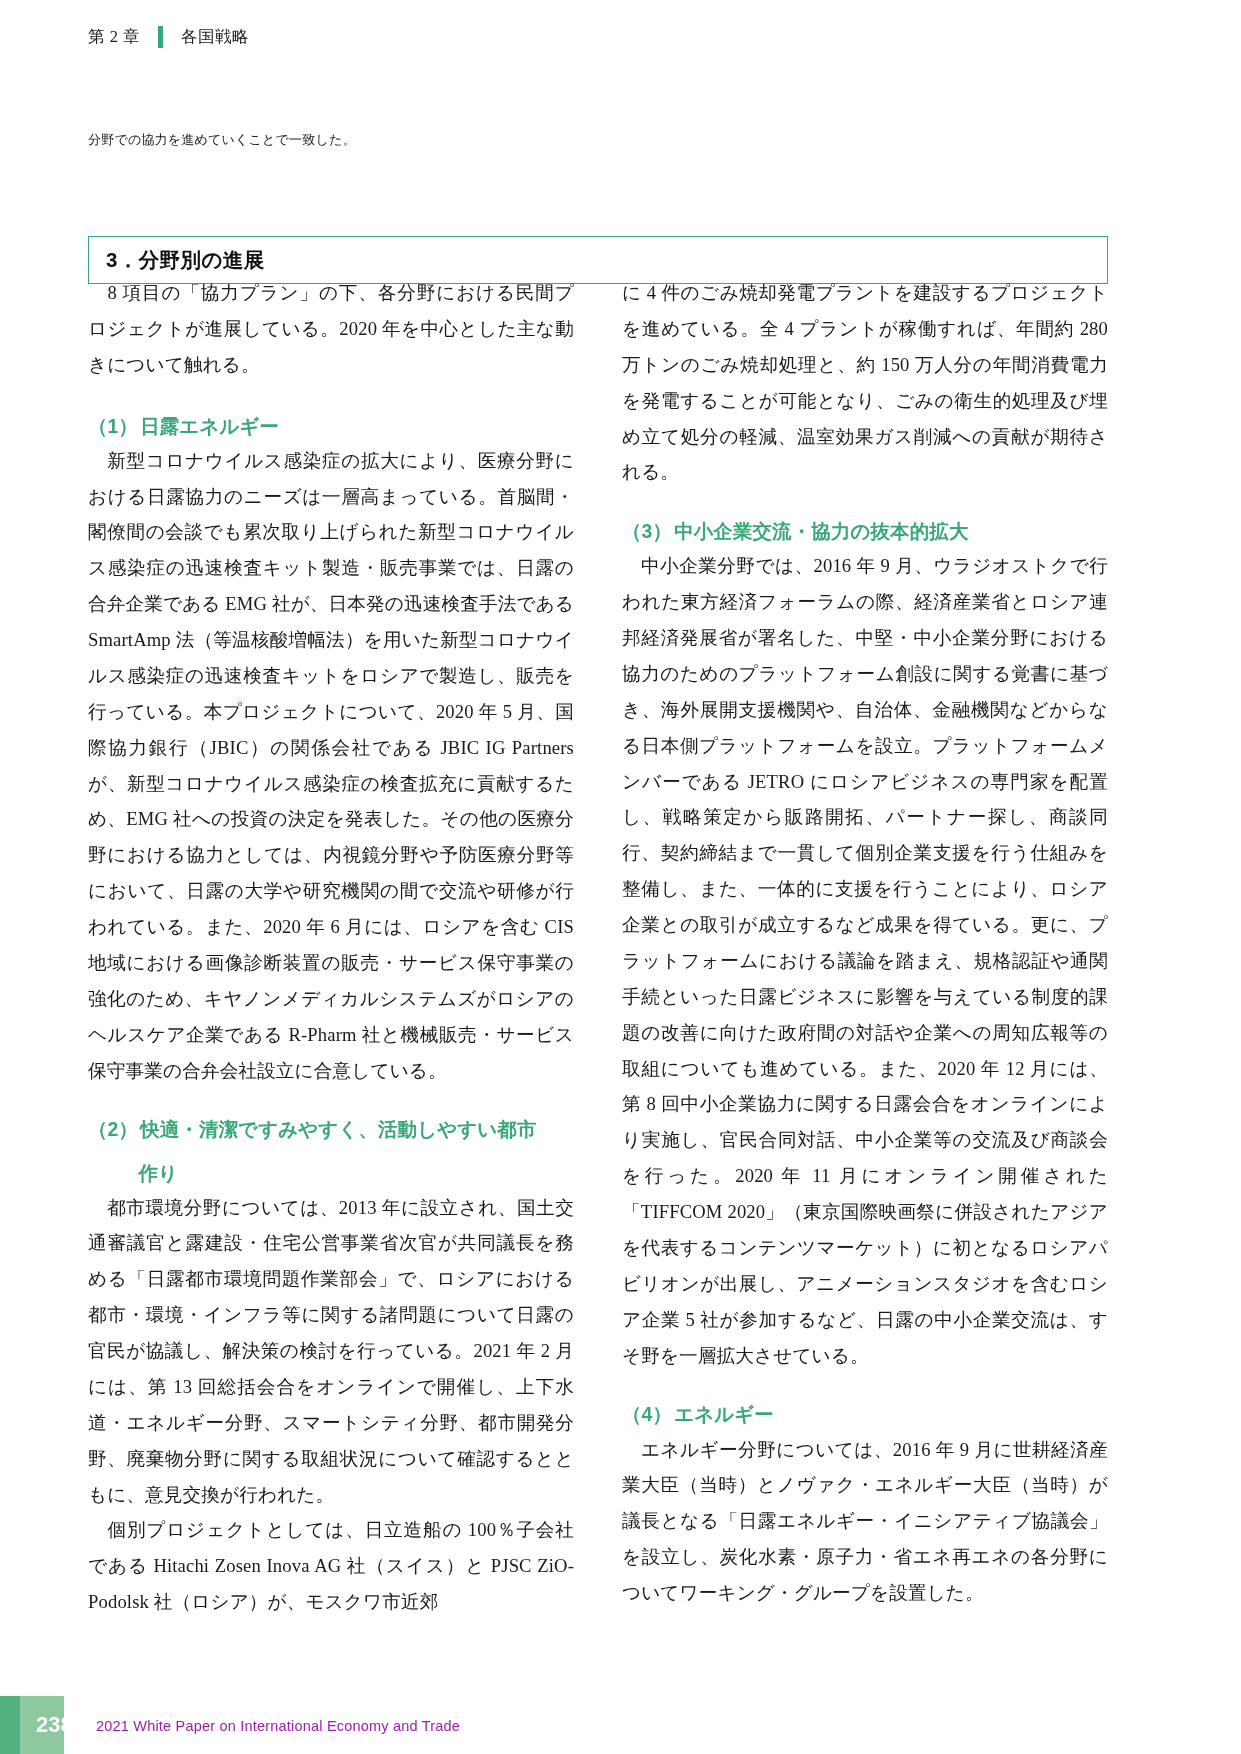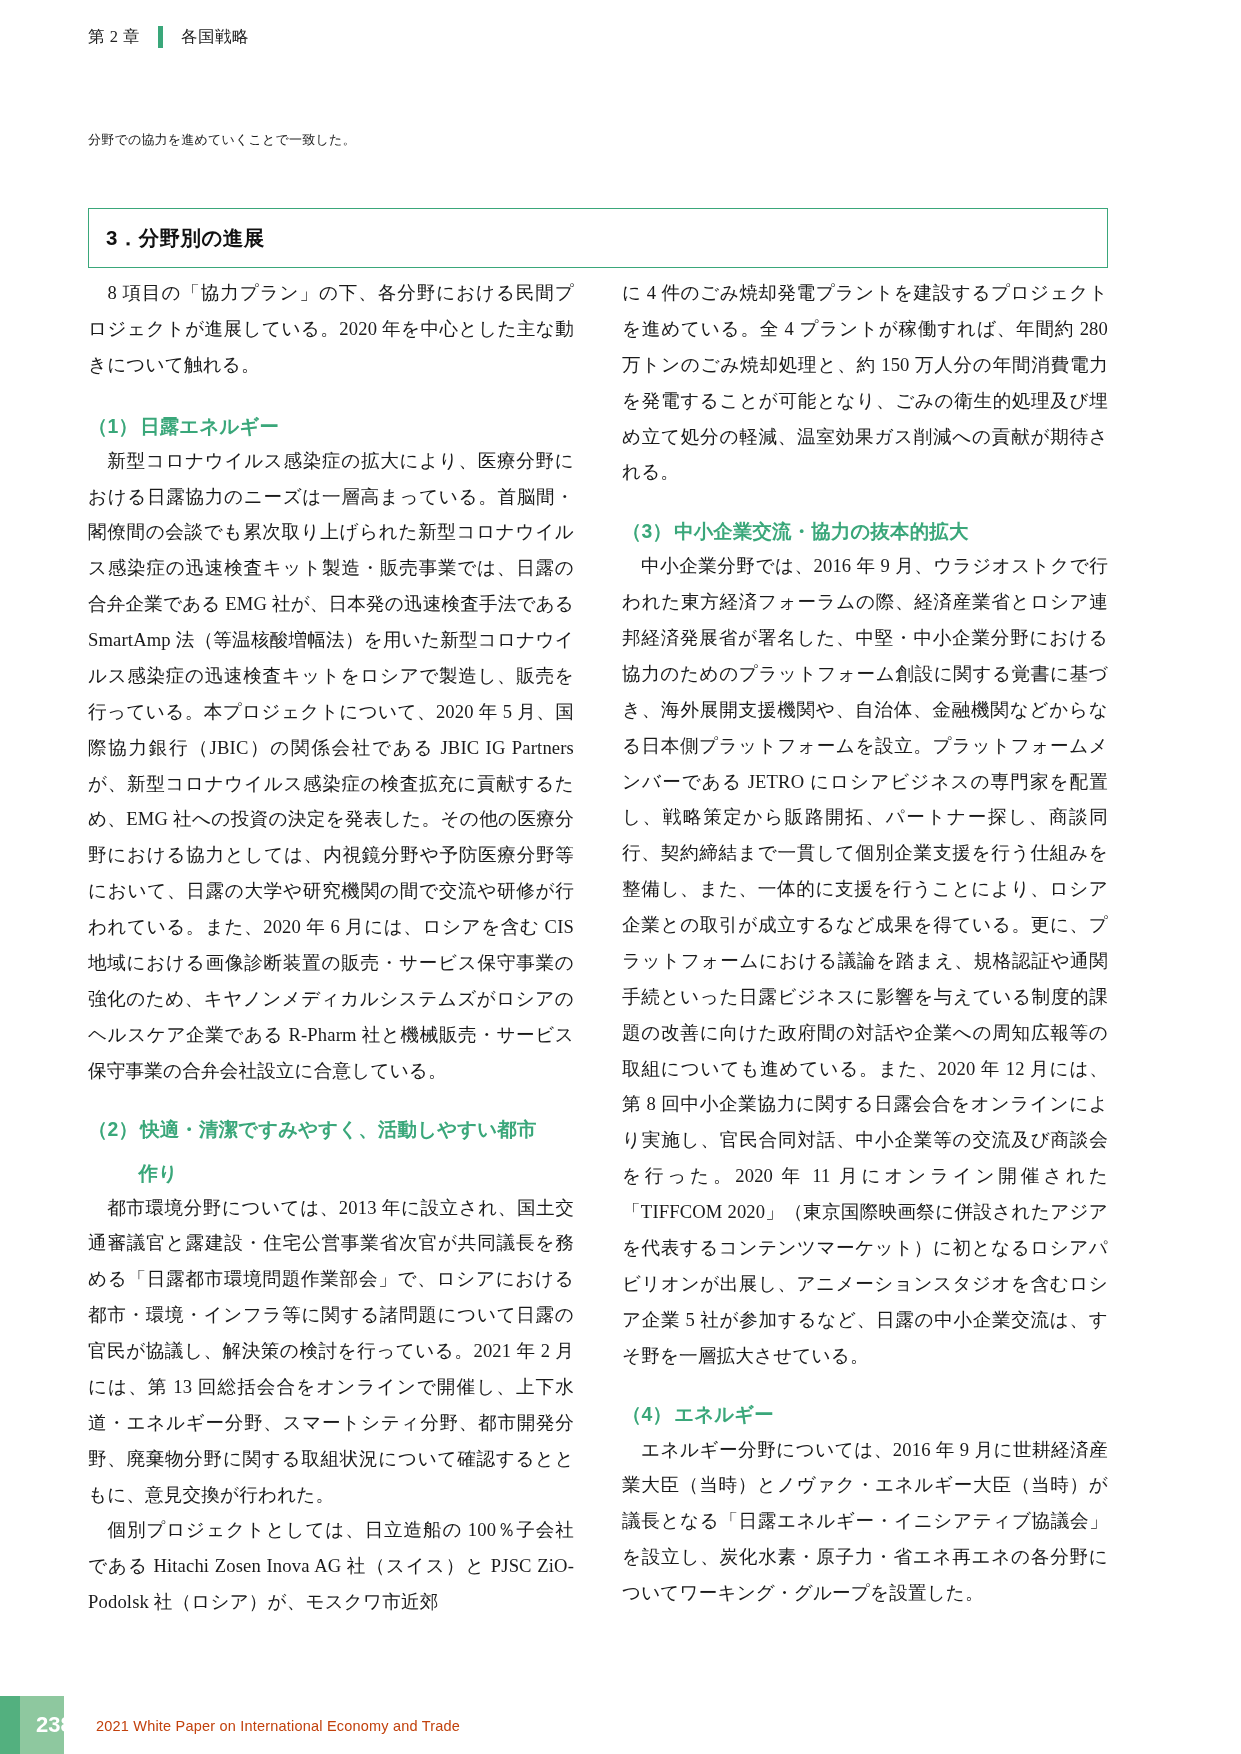--- a/index.html
+++ b/index.html
@@ -51,24 +51,24 @@
     left: 88px;
     width: 1060px;
     font-size: 13px;
     line-height: 1.9;
     letter-spacing: 0.2px;
   }
 
   
   .section-box {
     position: absolute;
-    top: 208px;
+    top: 236px;
     left: 88px;
     width: 1020px;
-    height: 60px;
+    height: 48px;
     border: 1.4px solid #3aa77a;
     box-sizing: border-box;
     display: flex;
     align-items: center;
   }
   .section-box-text {
     font-size: 20.5px;
     font-weight: bold;
     color: #111;
     margin-left: 17px;
@@ -143,21 +143,21 @@
     font-size: 22px;
     font-weight: bold;
     color: #ffffff;
     font-family: "Liberation Sans", sans-serif;
   }
   .footer-text {
     position: absolute;
     left: 96px;
     bottom: 20px;
     font-size: 14.5px;
-    color: #c2410c;
+    color: #a21caf;
     font-family: "Liberation Sans", sans-serif;
     letter-spacing: 0.2px;
   }
 </style>
 </head>
 <body>
 
 <div class="page-header">
   <span class="chapter-label">第 2 章</span>
   <span class="chapter-bar"></span>

